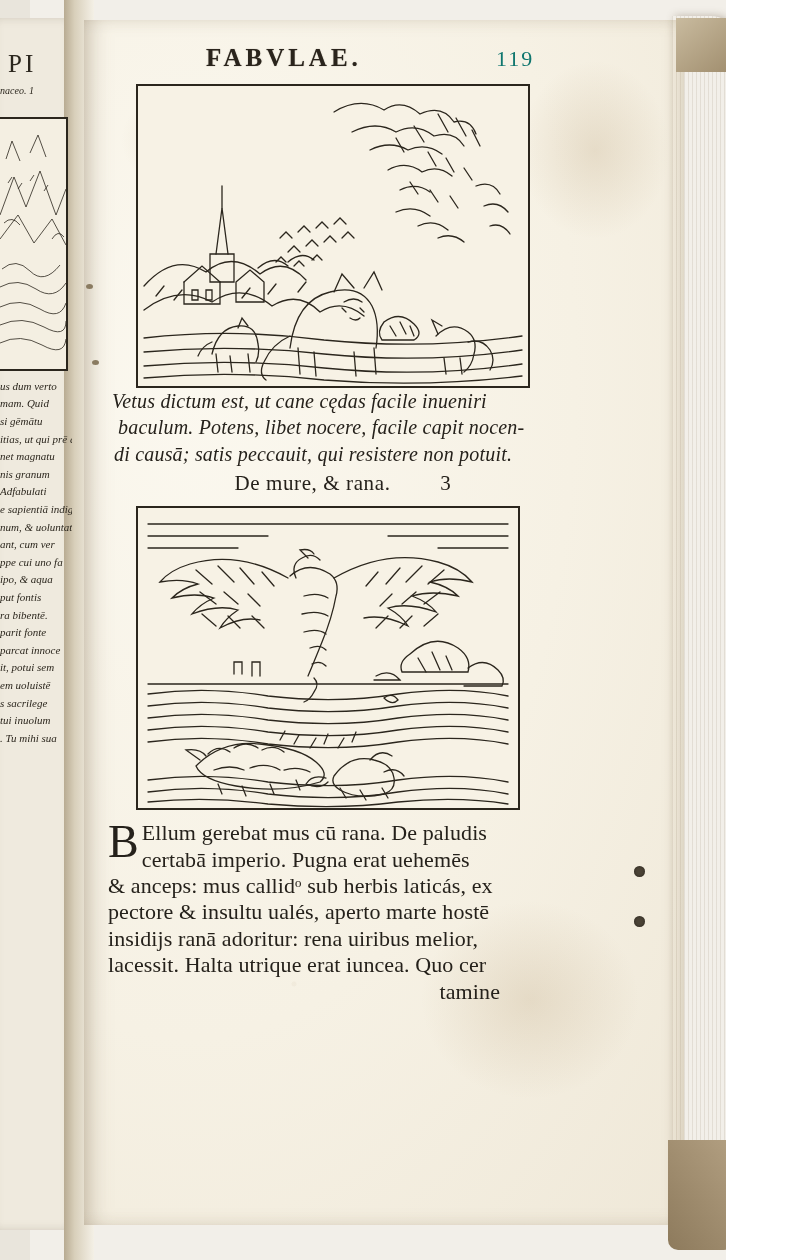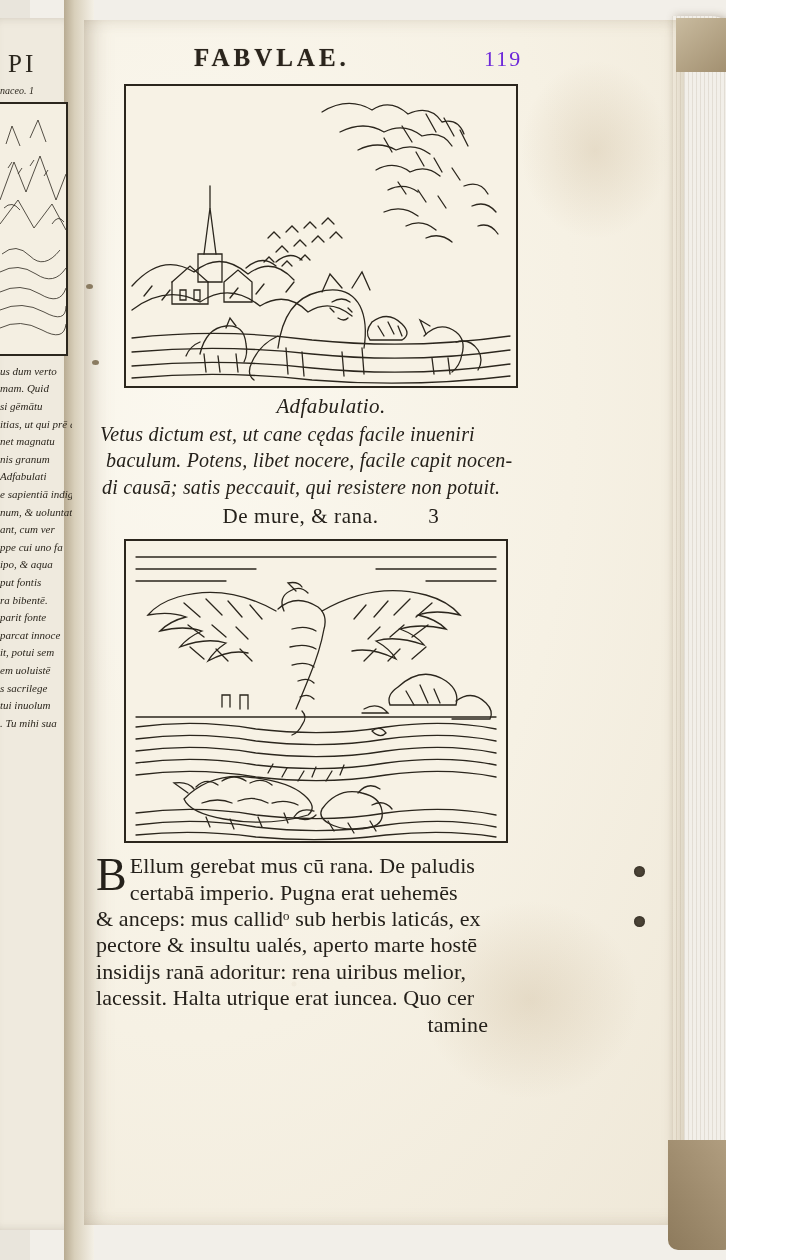--- a/index.html
+++ b/index.html
@@ -107,21 +107,21 @@
   .wormhole {
     position: absolute;
     width: 7px; height: 5px;
     border-radius: 50%;
     background: #8a7b61;
   }
 
   
   .rp-content {
     position: absolute;
-    left: 96px; top: 44px;
+    left: 108px; top: 44px;
     width: 470px;
     color: #25211b;
   }
   .header-row {
     position: relative;
     height: 34px;
   }
   .running-head {
     position: absolute;
     left: 98px; top: 0;
@@ -130,21 +130,21 @@
     font-weight: 600;
     font-family: "Liberation Serif", serif;
     color: #2a241c;
     text-shadow: 0 0 1px rgba(40,32,20,.5);
   }
   .folio {
     position: absolute;
     left: 388px; top: 2px;
     font-size: 22px;
     letter-spacing: 2px;
-    color: #6d28d9;
+    color: #0f766e;
   }
 
   
   .woodcut {
     position: relative;
     border: 2.5px solid #2b261d;
     background: #f7f2e5;
     overflow: hidden;
   }
   .woodcut.one { width: 390px; height: 300px; margin: 6px 0 0 28px; }
@@ -207,21 +207,21 @@
     height: 1120px;
   }
   .lp-head {
     font-style: normal;
     font-size: 25px;
     letter-spacing: 3px;
     margin-left: 8px;
   }
   .lp-sub {
     font-size: 10px;
-    margin: 2px 0 4px 0;
+    margin: 2px 0 19px 0;
   }
   .lp-cut {
     width: 66px; height: 250px;
     border: 2px solid #2b261d;
     border-left: none;
     margin: 4px 0 8px 0;
     overflow: hidden;
     background: #f4efe2;
   }
   .lp-line { white-space: nowrap; }
@@ -375,21 +375,20 @@
           <path d="M300 248 l-6 -14 l10 6"></path>
           <path d="M306 272 l2 16 M322 272 l2 16"></path>
           <path d="M330 256 q14 -4 22 8 q6 10 0 20"></path>
 
           <path d="M246 236 q16 -12 30 2 q10 10 0 16 l-32 0 q-6 -8 2 -18"></path>
           <path d="M252 240 l6 10 M262 236 l6 12 M272 240 l4 10"></path>
         </g>
       </svg>
     </div>
 
-    <div class="caption">Adfabulatio.</div>
 
     <div class="moral">
       <div class="l1">Vetus dictum est, ut cane cędas facile inueniri</div>
       <div class="l2">baculum. Potens, libet nocere, facile capit nocen-</div>
       <div class="l3">di causā; satis peccauit, qui resistere non potuit.</div>
     </div>
 
     <div class="section-title">
       <span>De mure, &amp; rana.</span>
       <span class="num">3</span>

